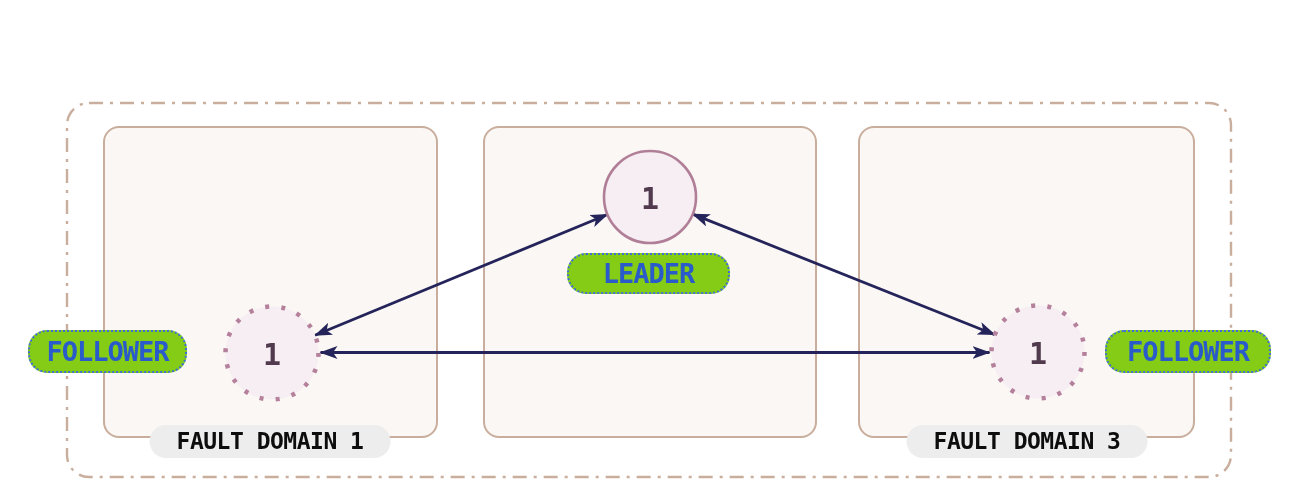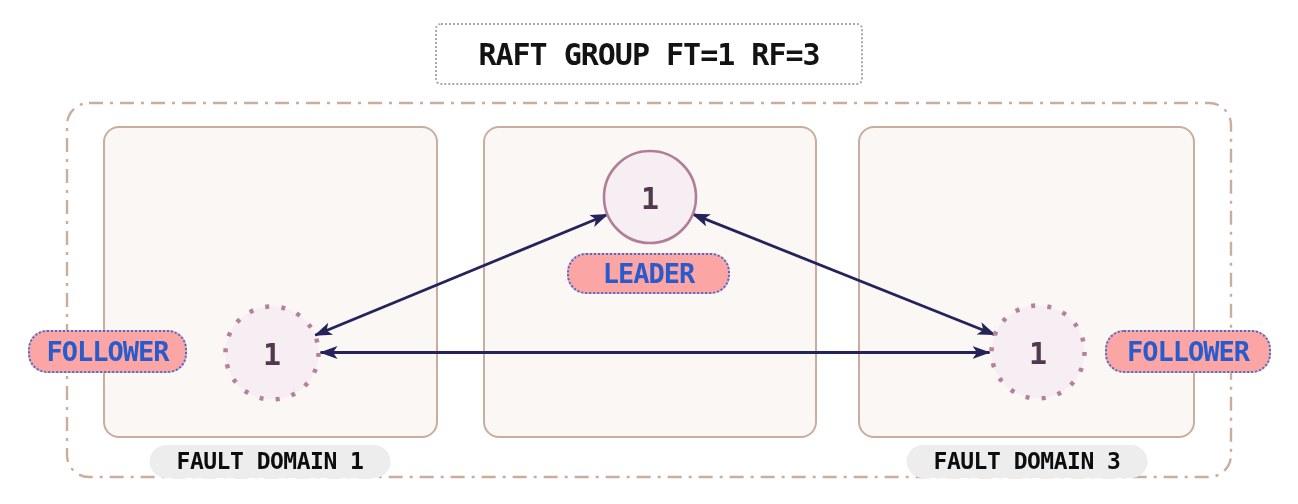--- a/index.html
+++ b/index.html
@@ -48,21 +48,20 @@
     transform: translateX(-50%);
     padding: 0 27px;
     border-radius: 17px;
     background: #ededed;
     color: #0d0d0d;
     font-size: 23px;
     line-height: 33px;
     white-space: nowrap;
     letter-spacing: -0.5px;
     z-index: 3;
-    margin-top: 20px;
   }
   .fd-pill.p1 { left: 270px; }
   .fd-pill.p2 { left: 650px; }
   .fd-pill.p3 { left: 1027px; }
   
   svg.layer {
     position: absolute;
     left: 0; top: 0;
     z-index: 2;
   }
@@ -72,21 +71,21 @@
     transform: translate(-50%, -50%);
     font-size: 30px;
     color: #523a4e;
     z-index: 3;
   }
   
   .role-badge {
     position: absolute;
     border: 2.4px dotted #3f6ed5;
     border-radius: 19px;
-    background: #fca5a5;
+    background: #84cc16;
     color: #2a5bcb;
     display: flex; align-items: center; justify-content: center;
     font-size: 27px;
     letter-spacing: -1px;
     z-index: 3;
     text-align: right;
   }
   .role-badge.leader   { left: 567px;  top: 253px; width: 163px; height: 41px; }
   .role-badge.fol-left { left: 28px;   top: 330px; width: 159px; height: 43px; }
   .role-badge.fol-right{ left: 1105px; top: 330px; width: 166px; height: 43px; }
@@ -112,23 +111,20 @@
     <line x1="607.5" y1="214.5" x2="315" y2="335.3" stroke="#24245a" stroke-width="2.8" marker-start="url(#arrowhead)" marker-end="url(#arrowhead)"></line>
     <line x1="692.7" y1="214.1" x2="994.8" y2="334.7" stroke="#24245a" stroke-width="2.8" marker-start="url(#arrowhead)" marker-end="url(#arrowhead)"></line>
     <line x1="320.5" y1="352.5" x2="989.5" y2="352.5" stroke="#24245a" stroke-width="2.8" marker-start="url(#arrowhead)" marker-end="url(#arrowhead)"></line>
 
     <circle cx="650" cy="197" r="46" fill="#f6eef2" stroke="#b17e98" stroke-width="2.6"></circle>
 
     <circle cx="272" cy="353" r="46.5" fill="#f6eef2" stroke="#b5809b" stroke-width="4.5" stroke-dasharray="4 12.3"></circle>
     <circle cx="1038" cy="352" r="46.5" fill="#f6eef2" stroke="#b5809b" stroke-width="4.5" stroke-dasharray="4 12.3"></circle>
   </svg>
 
-  <div class="title-box">
-    <span>RAFT GROUP FT=1 RF=3</span>
-  </div>
 
   <div class="node-num" style="left:650px; top:198px;">1</div>
   <div class="node-num" style="left:272px; top:354px;">1</div>
   <div class="node-num" style="left:1038px; top:353px;">1</div>
 
   <div class="role-badge leader">
     <span>LEADER</span>
   </div>
   <div class="role-badge fol-left">
     <span>FOLLOWER</span>

